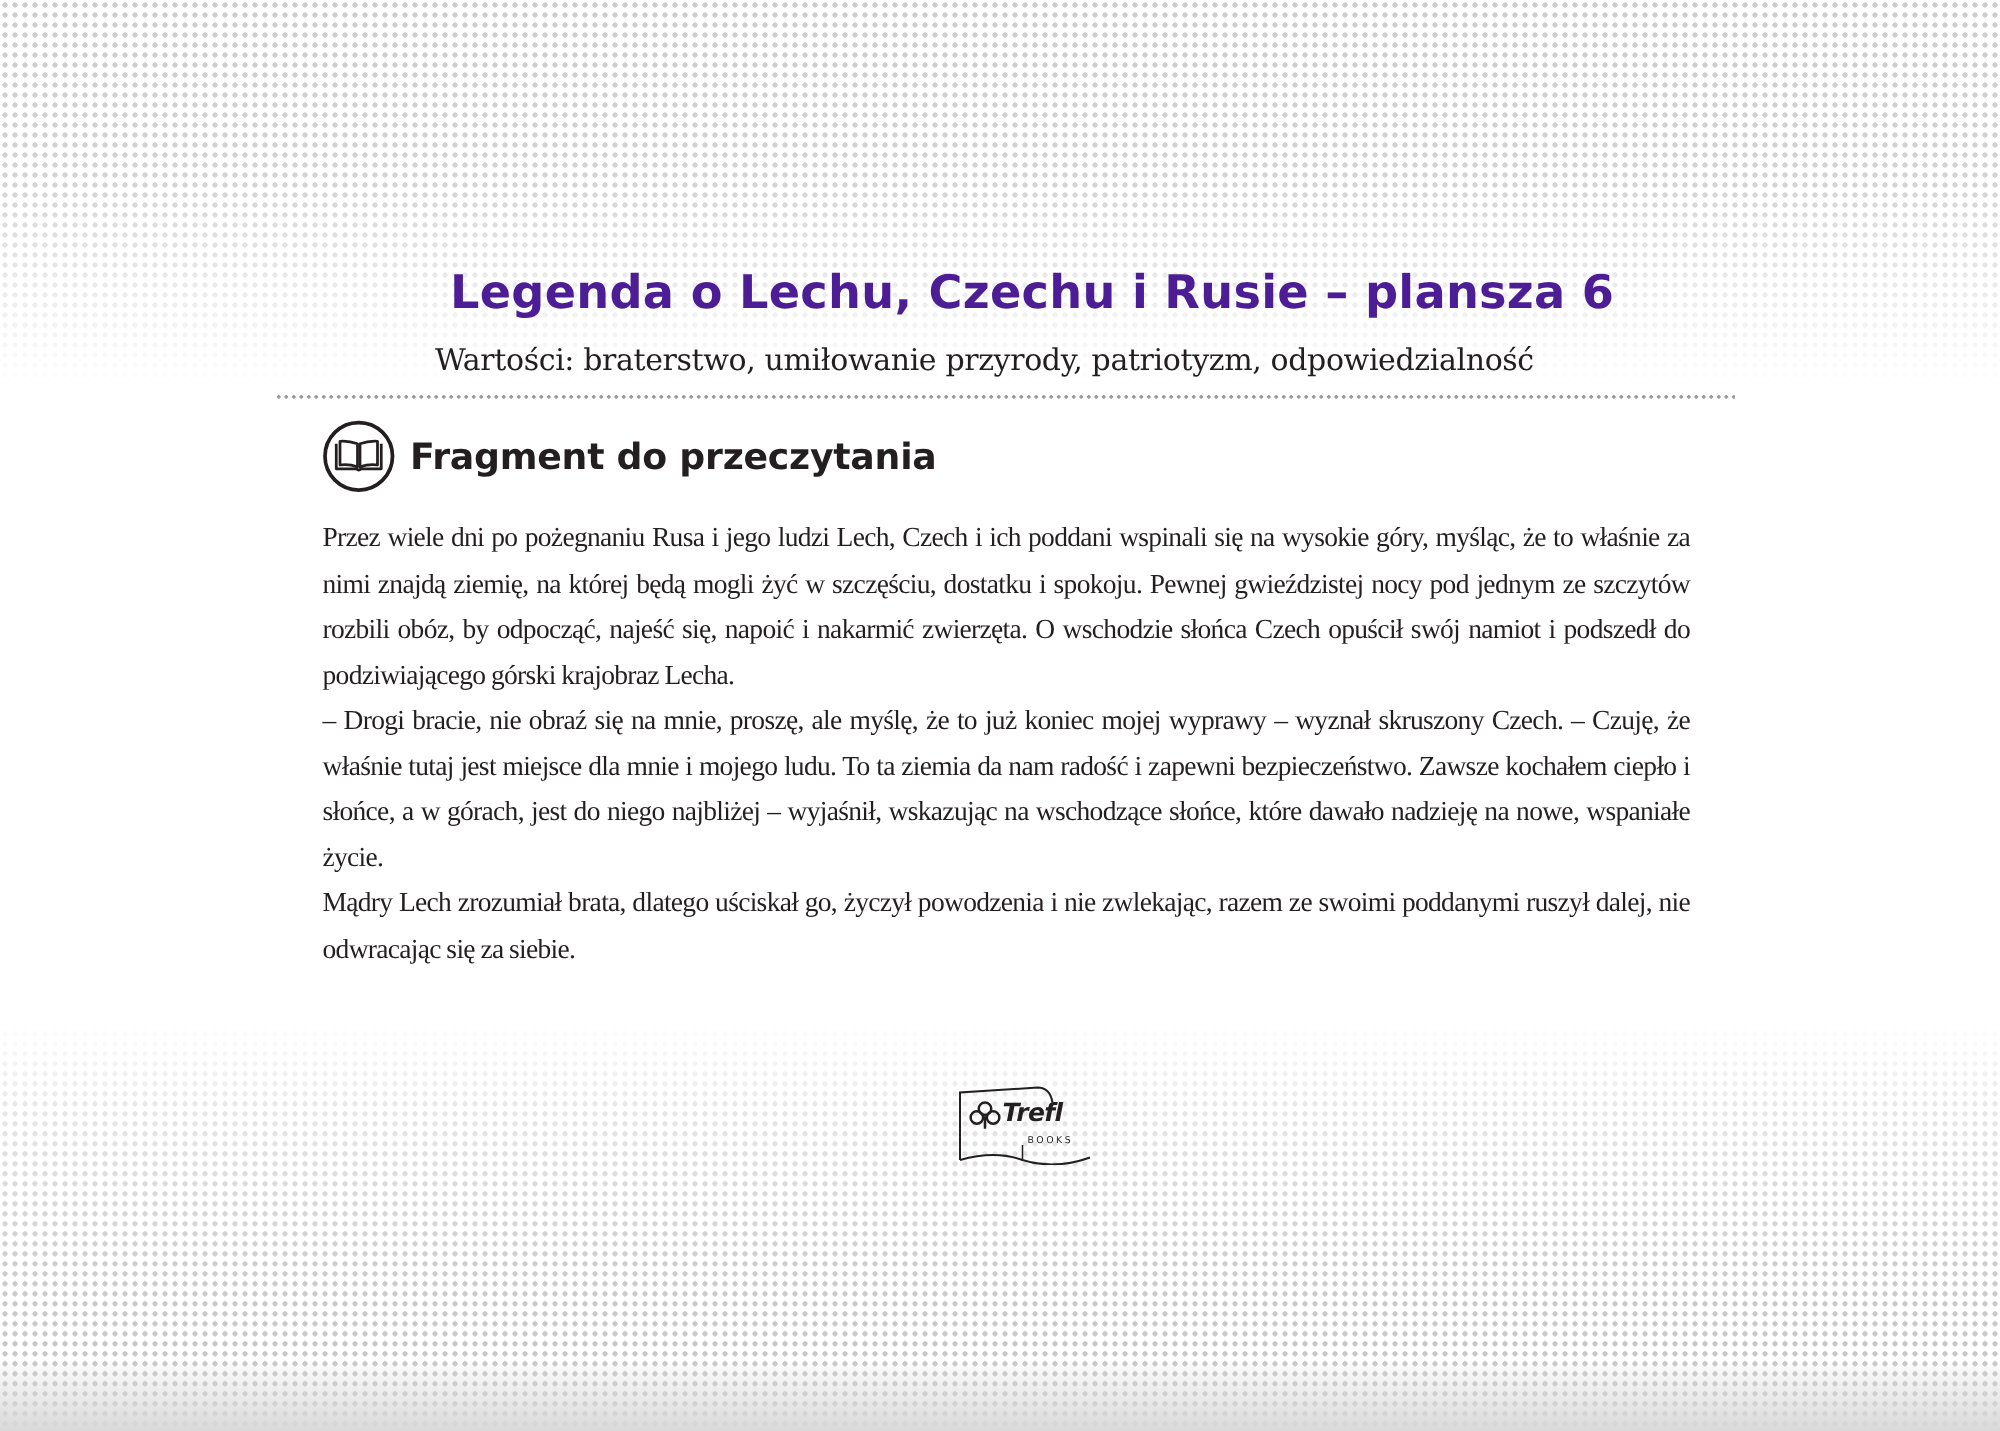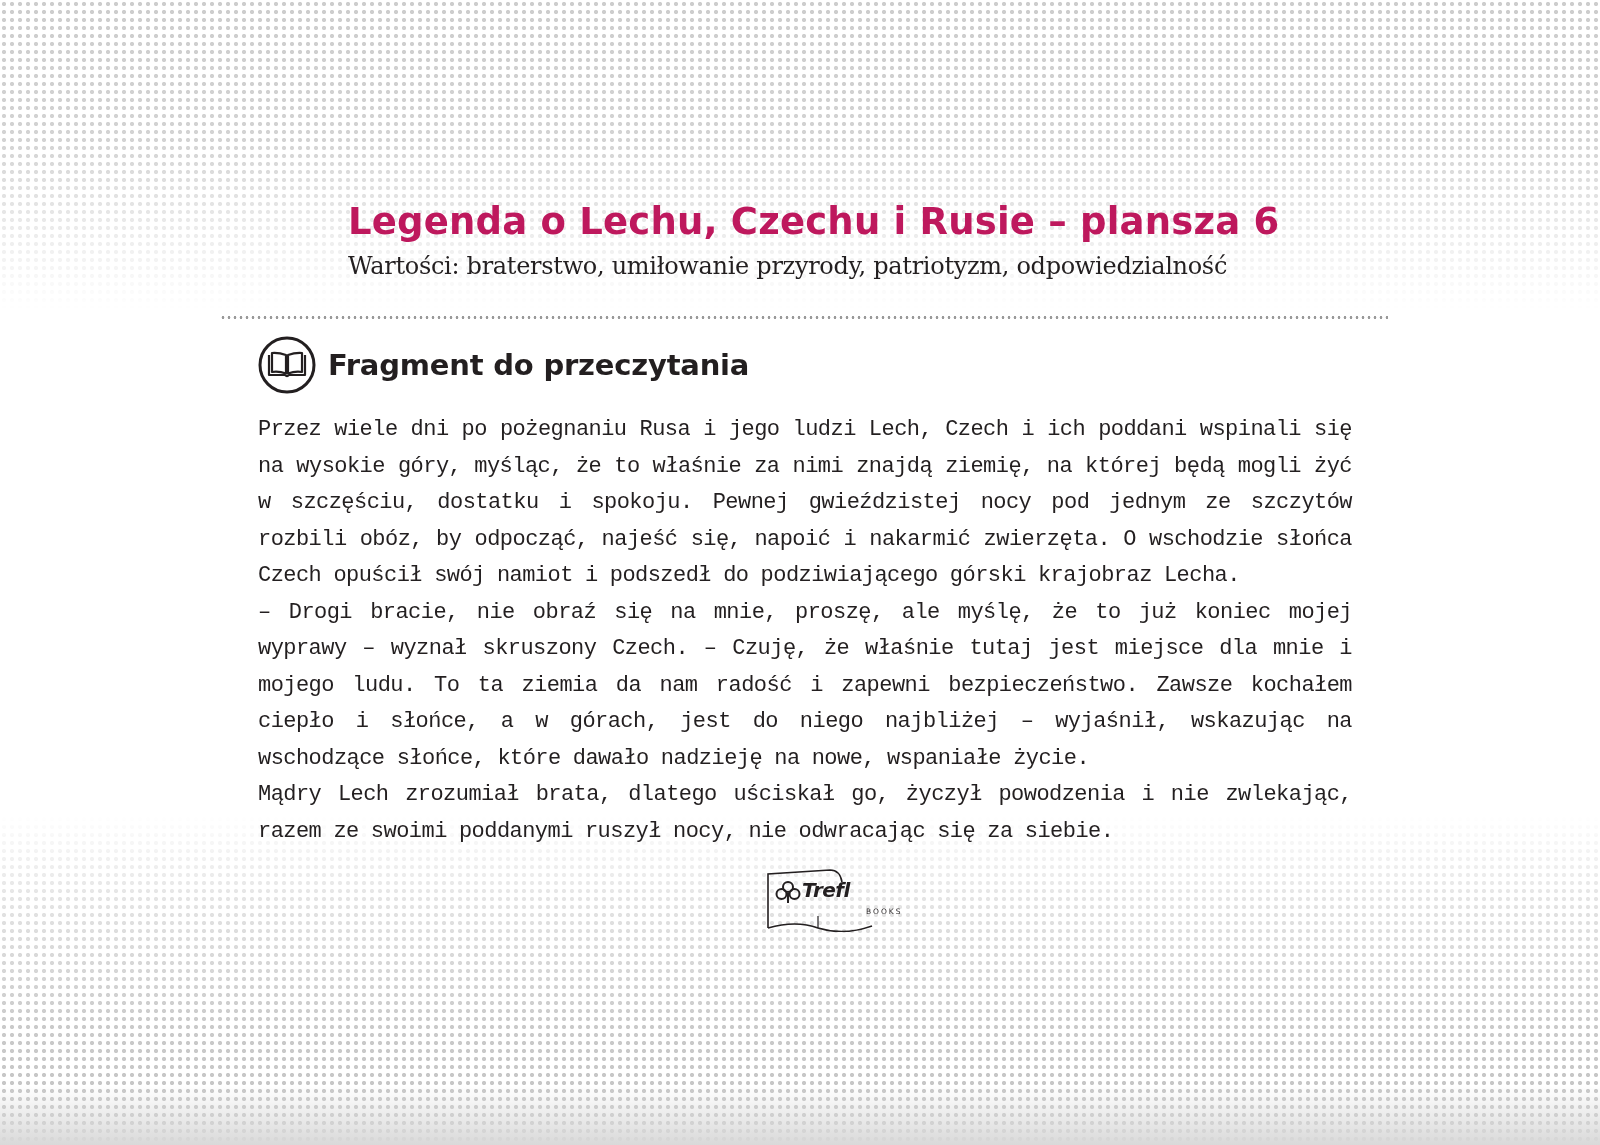--- a/index.html
+++ b/index.html
@@ -45,22 +45,22 @@
       position: absolute;
       left: 348px;
       top: 196px;
       width: 910px;
     }
     .title {
       font-family: "DejaVu Sans", sans-serif;
       font-weight: bold;
       font-size: 37px;
       letter-spacing: 0.2px;
-      color: #be185d;
-      margin: 0;
+      color: #4c1d95;
+      margin: 12px;
       line-height: 52px;
       white-space: nowrap;
     }
     .subtitle {
       font-family: "DejaVu Serif", serif;
       font-size: 24px;
       color: #231f20;
       margin: 2px 0 0 0;
       line-height: 32px;
       white-space: nowrap;
@@ -95,21 +95,21 @@
       font-size: 29px;
       color: #231f20;
       white-space: nowrap;
       letter-spacing: -0.2px;
     }
     .body-text {
       position: absolute;
       left: 258px;
       top: 412px;
       width: 1094px;
-      font-family: Liberation Mono, monospace;
+      font-family: Liberation Serif, serif;
       font-size: 22px;
       line-height: 36.5px;
       color: #231f20;
       text-align: justify;
       letter-spacing: -0.55px;
       word-spacing: -0.5px;
     }
     .body-text p {
       margin: 0;
     }
@@ -137,21 +137,20 @@
       letter-spacing: -0.5px;
     }
     .logo-sub {
       position: absolute;
       left: 56px;
       top: 41px;
       font-family: "DejaVu Sans", sans-serif;
       font-size: 7.5px;
       letter-spacing: 2px;
       color: #231f20;
-      margin-left: 44px;
     }
     .clover {
       position: absolute;
       left: 8px;
       top: 14px;
       width: 28px;
       height: 24px;
     }
   </style>
 </head>
@@ -174,21 +173,21 @@
     <path d="M11 19 L11 39 L27 39 Q29 41 31 39 L47 39 L47 19" fill="none" stroke="#231f20" stroke-width="2.2" stroke-linejoin="round"></path>
     <path d="M14 17 L14 36 Q21 35 28 37.5 L28 19 Q21 16.5 14 17 Z" fill="none" stroke="#231f20" stroke-width="2.2" stroke-linejoin="round"></path>
     <path d="M44 17 L44 36 Q37 35 30 37.5 L30 19 Q37 16.5 44 17 Z" fill="none" stroke="#231f20" stroke-width="2.2" stroke-linejoin="round"></path>
   </svg>
   <span class="section-title">Fragment do przeczytania</span>
 </div>
 
 <div class="body-text">
   <p>Przez wiele dni po pożegnaniu Rusa i jego ludzi Lech, Czech i ich poddani wspinali się na wysokie góry, myśląc, że to właśnie za nimi znajdą ziemię, na której będą mogli żyć w szczęściu, dostatku i spokoju. Pewnej gwieździstej nocy pod jednym ze szczytów rozbili obóz, by odpocząć, najeść się, napoić i nakarmić zwierzęta. O wschodzie słońca Czech opuścił swój namiot i podszedł do podziwiającego górski krajobraz Lecha.</p>
   <p>– Drogi bracie, nie obraź się na mnie, proszę, ale myślę, że to już koniec mojej wyprawy – wyznał skruszony Czech. – Czuję, że właśnie tutaj jest miejsce dla mnie i mojego ludu. To ta ziemia da nam radość i zapewni bezpieczeństwo. Zawsze kochałem ciepło i słońce, a w górach, jest do niego najbliżej – wyjaśnił, wskazując na wschodzące słońce, które dawało nadzieję na nowe, wspaniałe życie.</p>
-  <p>Mądry Lech zrozumiał brata, dlatego uściskał go, życzył powodzenia i nie zwlekając, razem ze swoimi poddanymi ruszył nocy, nie odwracając się za siebie.</p>
+  <p>Mądry Lech zrozumiał brata, dlatego uściskał go, życzył powodzenia i nie zwlekając, razem ze swoimi poddanymi ruszył dalej, nie odwracając się za siebie.</p>
 </div>
 
 <div class="logo">
   <svg class="logo-frame" viewBox="0 0 110 66">
     <path d="M2 62 L2 8 L64 4 Q74 4 76 16" fill="none" stroke="#231f20" stroke-width="1.6"></path>
     <path d="M2 62 Q30 54 52 62 Q78 70 106 60" fill="none" stroke="#231f20" stroke-width="1.6"></path>
     <path d="M52 62 L52 50" fill="none" stroke="#231f20" stroke-width="1.2"></path>
   </svg>
   <svg class="clover" viewBox="0 0 28 24">
     <circle cx="14" cy="7" r="5" fill="none" stroke="#231f20" stroke-width="2"></circle>

